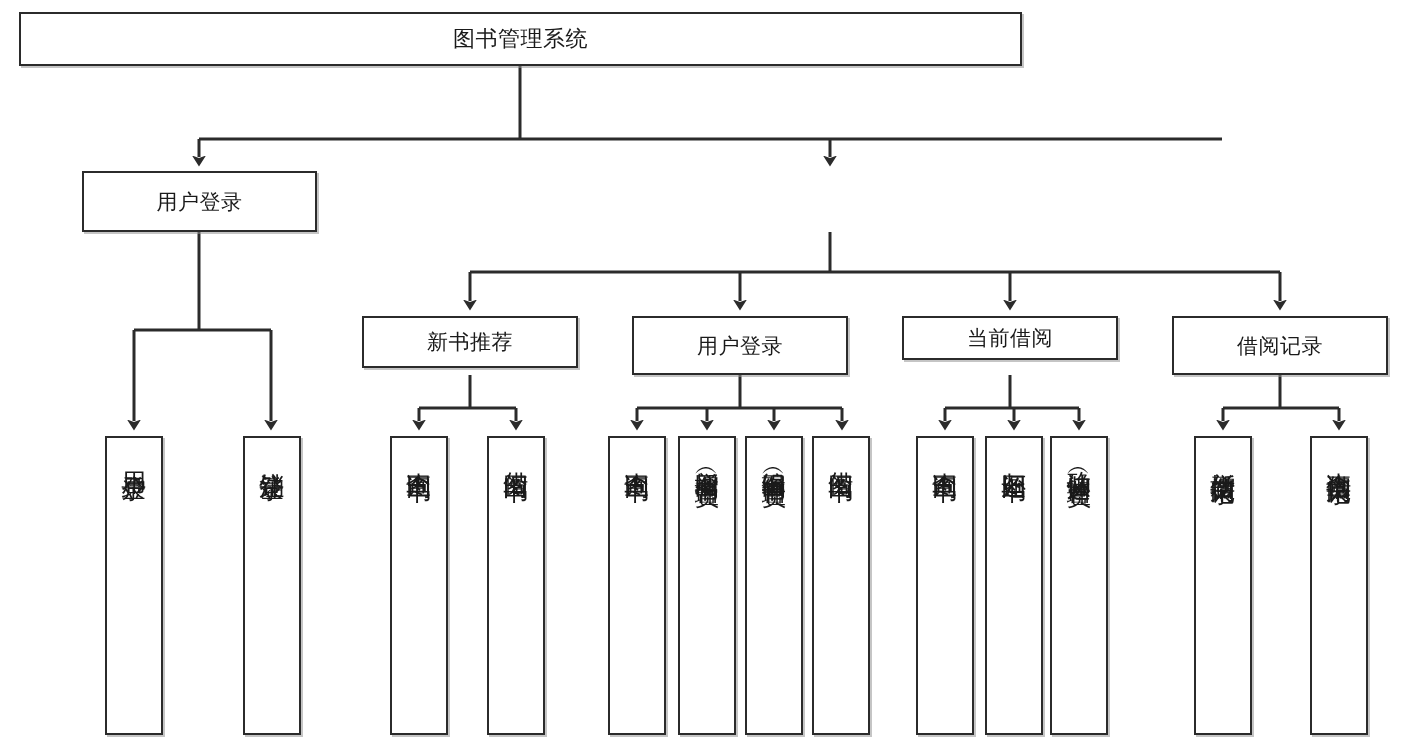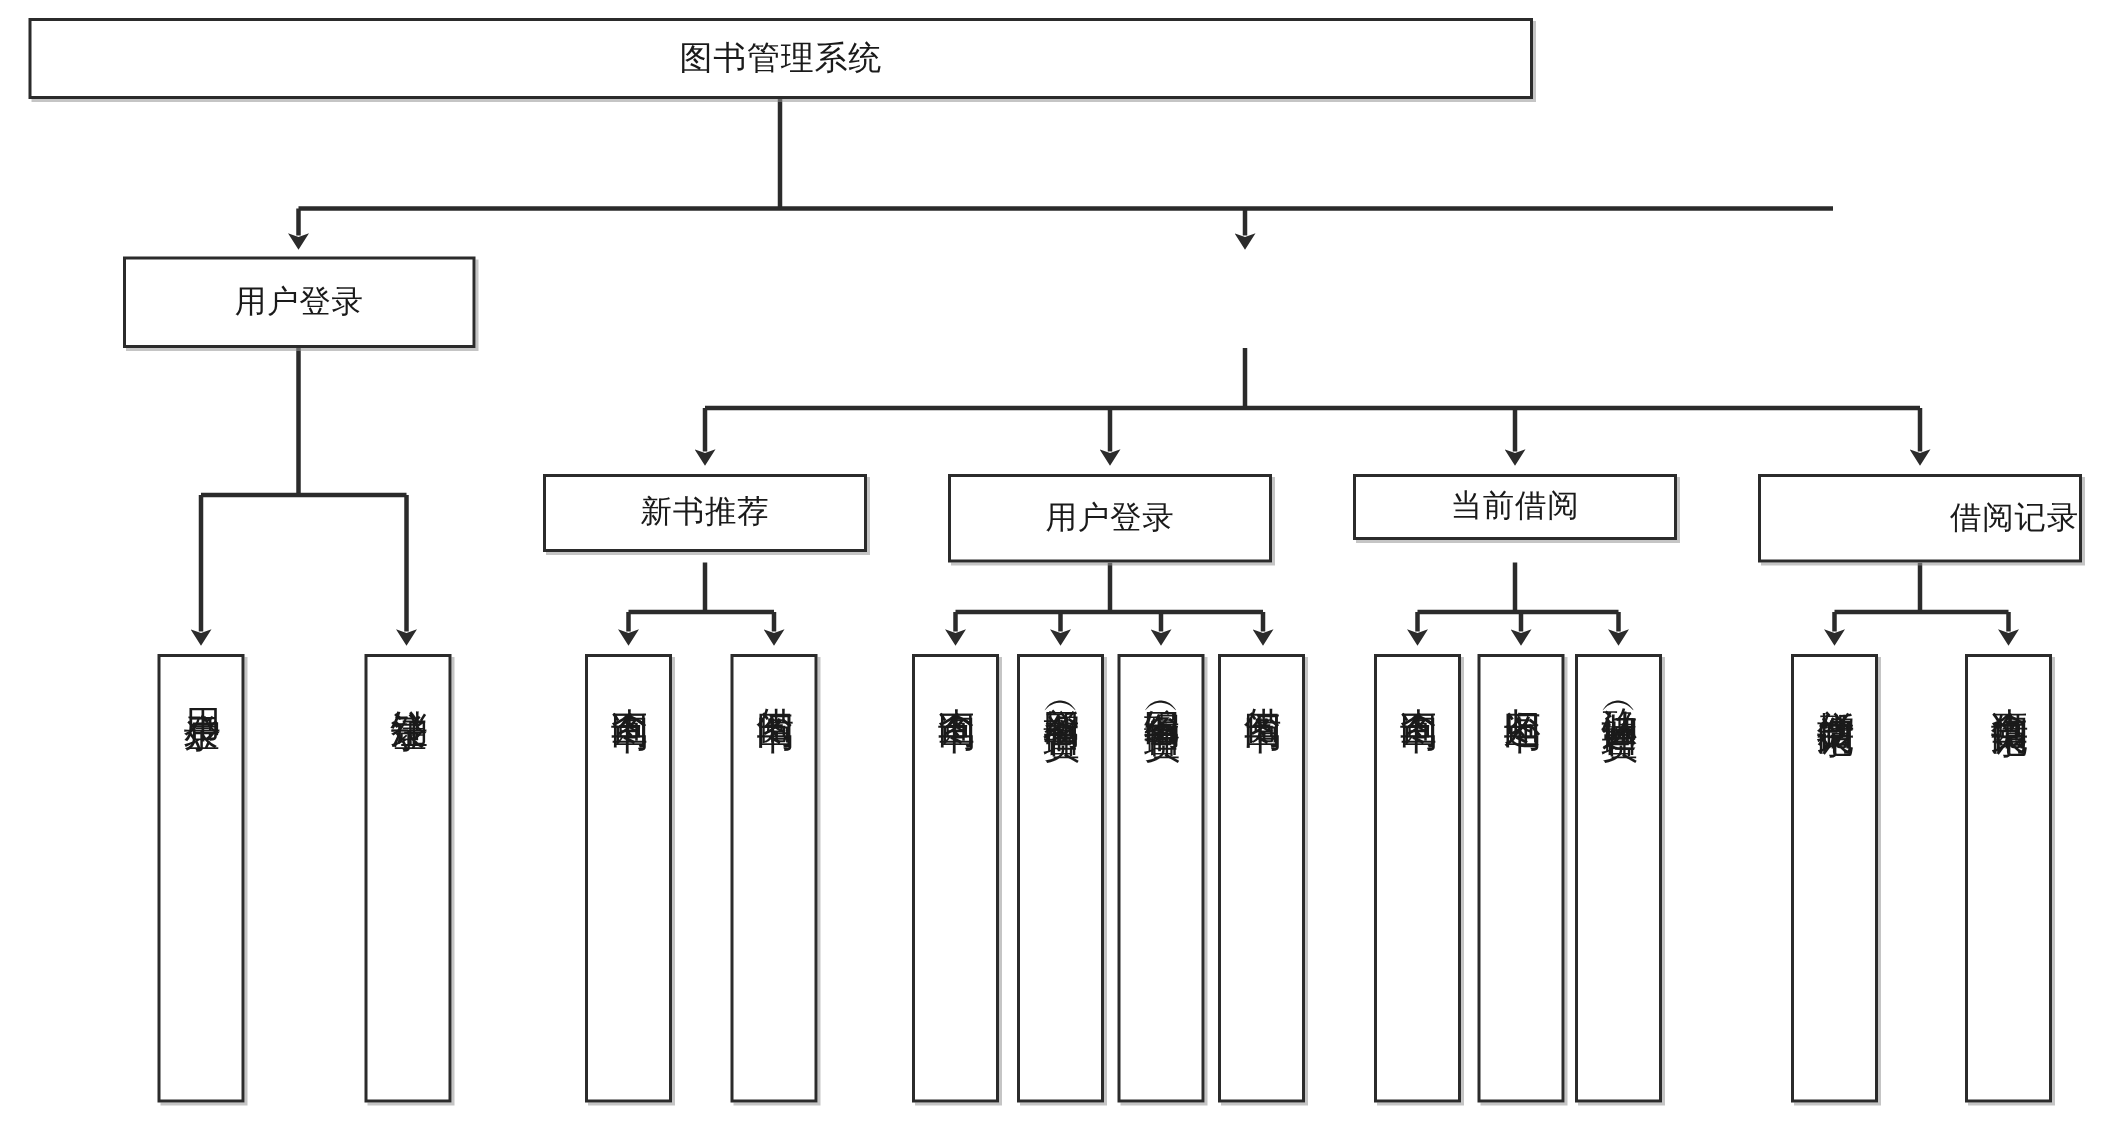--- a/index.html
+++ b/index.html
@@ -86,21 +86,21 @@
 
   <div class="node h-node" style="left:362px;top:316px;width:216px;height:52px;">
     <span class="lbl">新书推荐</span>
   </div>
   <div class="node h-node" style="left:632px;top:316px;width:216px;height:59px;">
     <span class="lbl">用户登录</span>
   </div>
   <div class="node h-node" style="left:902px;top:316px;width:216px;height:44px;">
     <span class="lbl">当前借阅</span>
   </div>
-  <div class="node h-node" style="left:1172px;top:316px;width:216px;height:59px;justify-content:flex-end;">
+  <div class="node h-node" style="left:1172px;top:316px;width:216px;height:59px;">
     <span class="lbl">借阅记录</span>
   </div>
 
   <div class="node v-node" style="left:105px;top:436px;width:58px;height:299px;">
     <span class="lbl">用户登录</span>
   </div>
   <div class="node v-node" style="left:243px;top:436px;width:58px;height:299px;">
     <span class="lbl">注销登录</span>
   </div>
 

